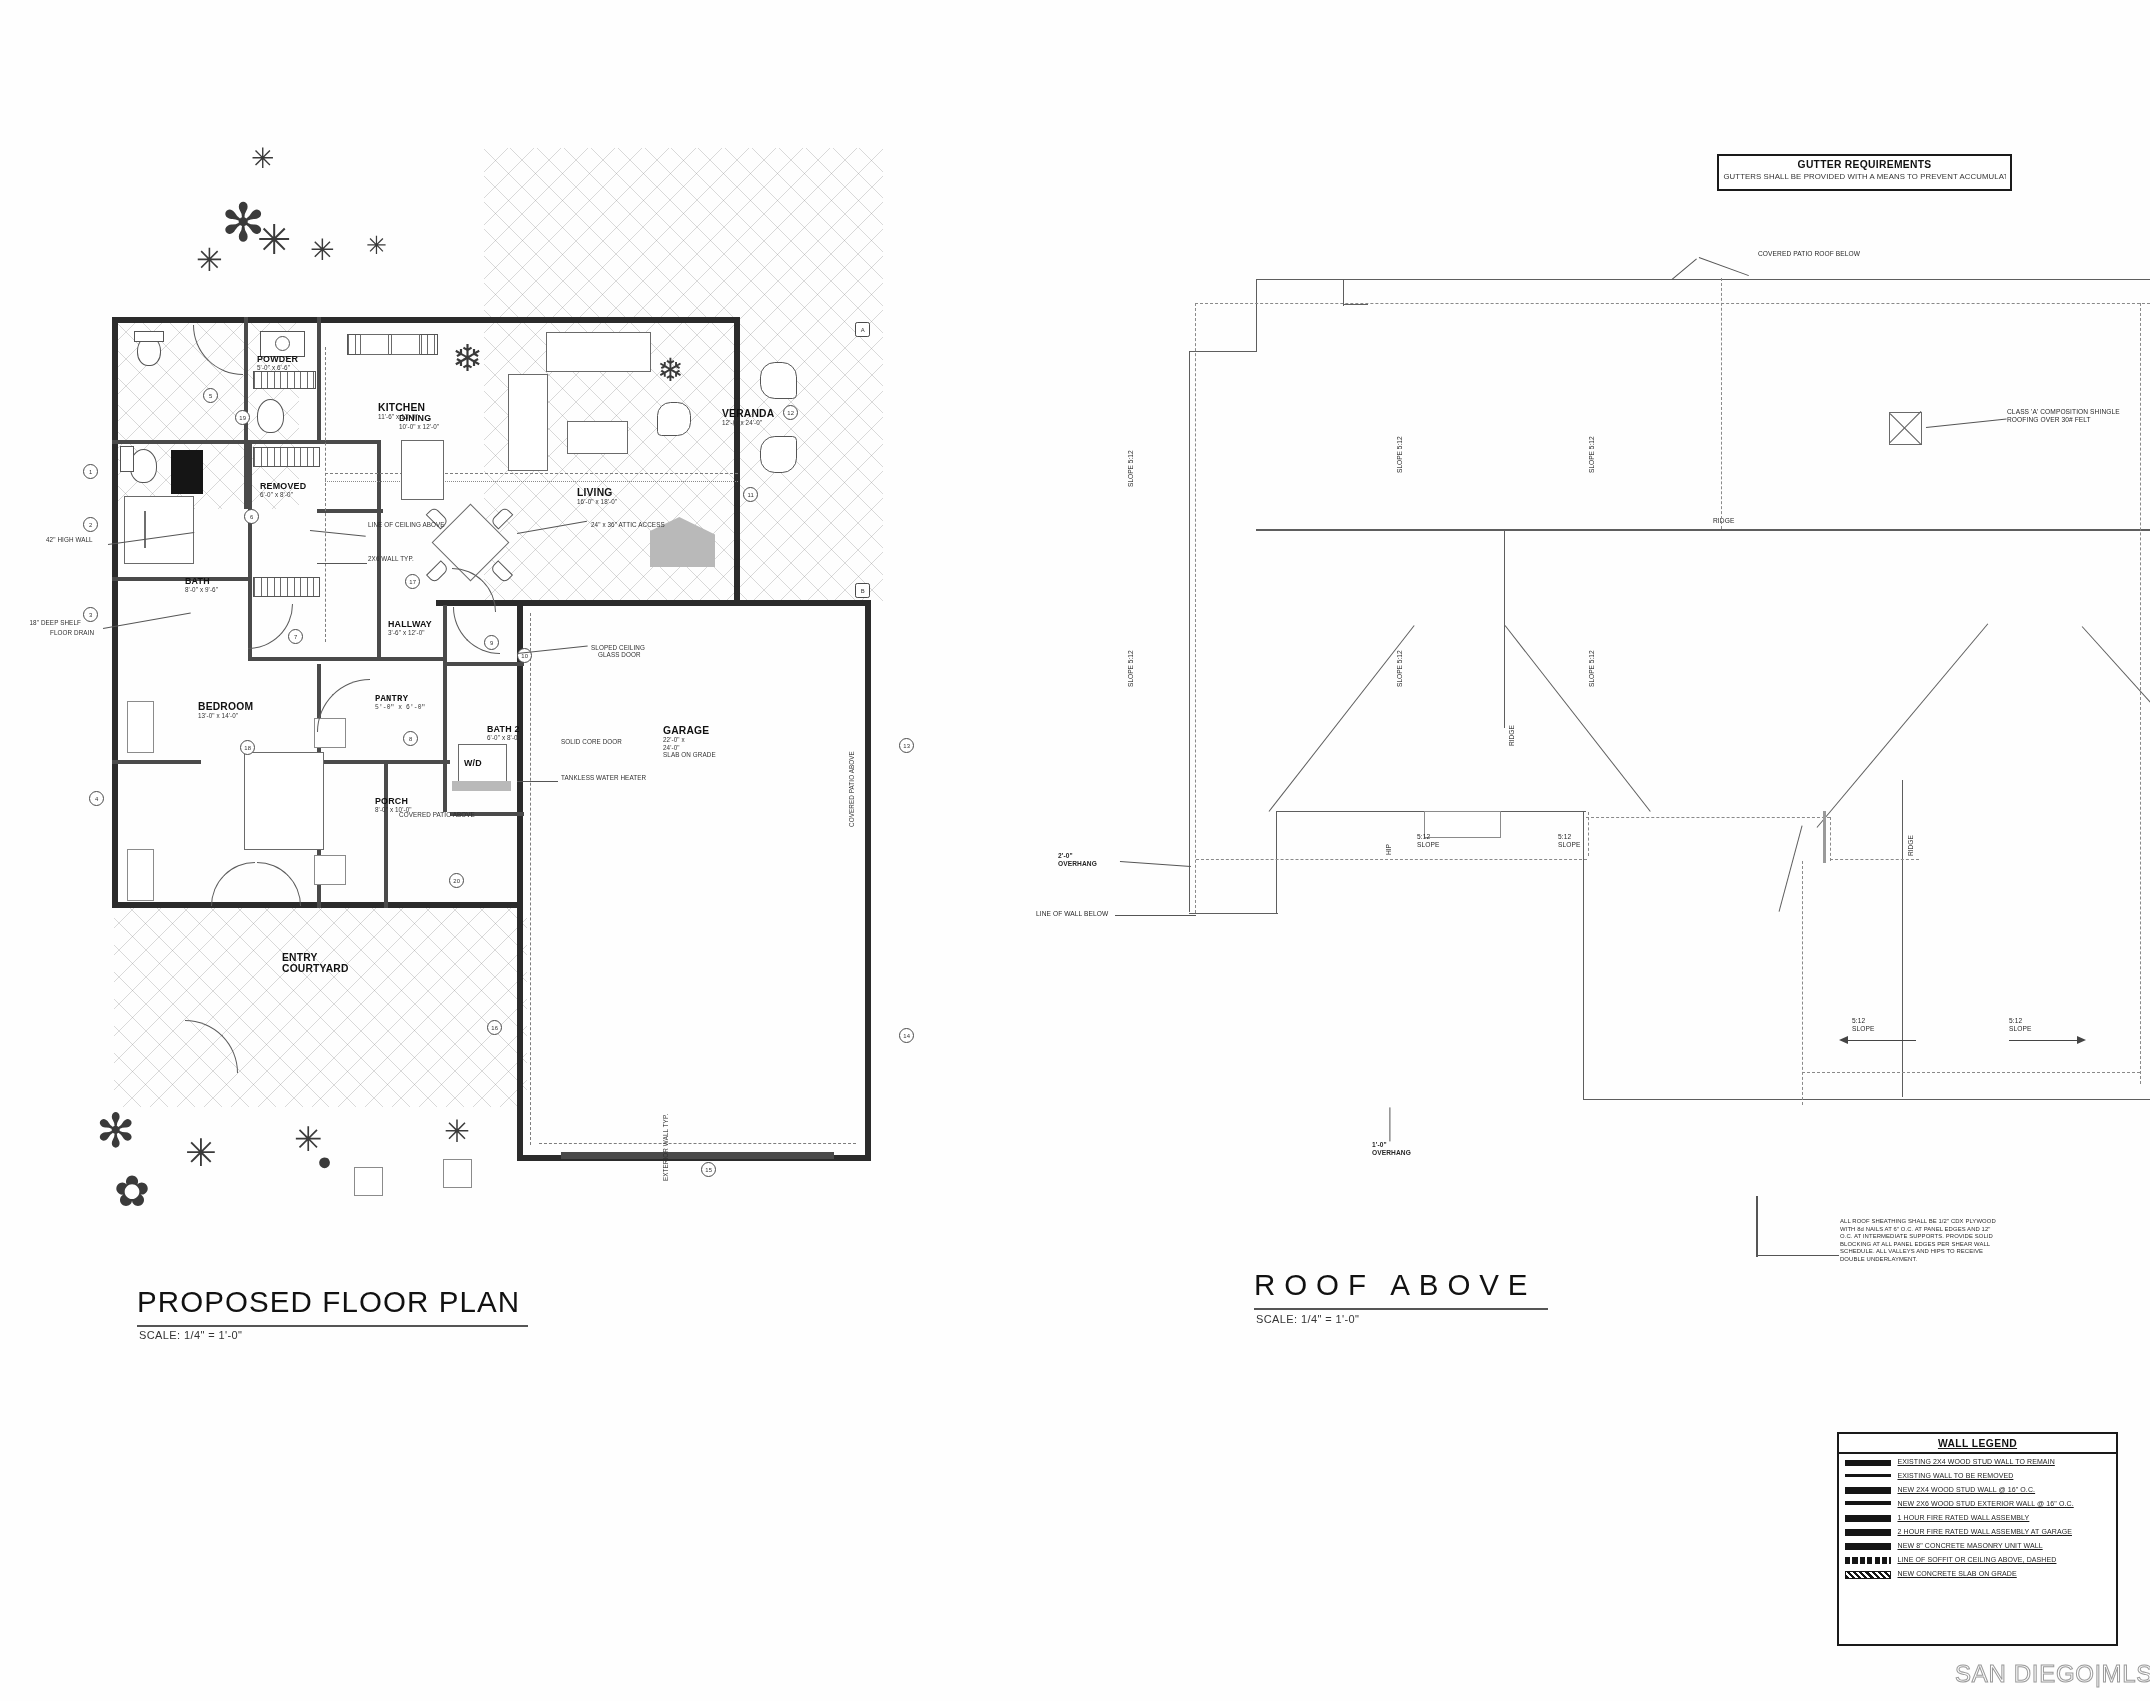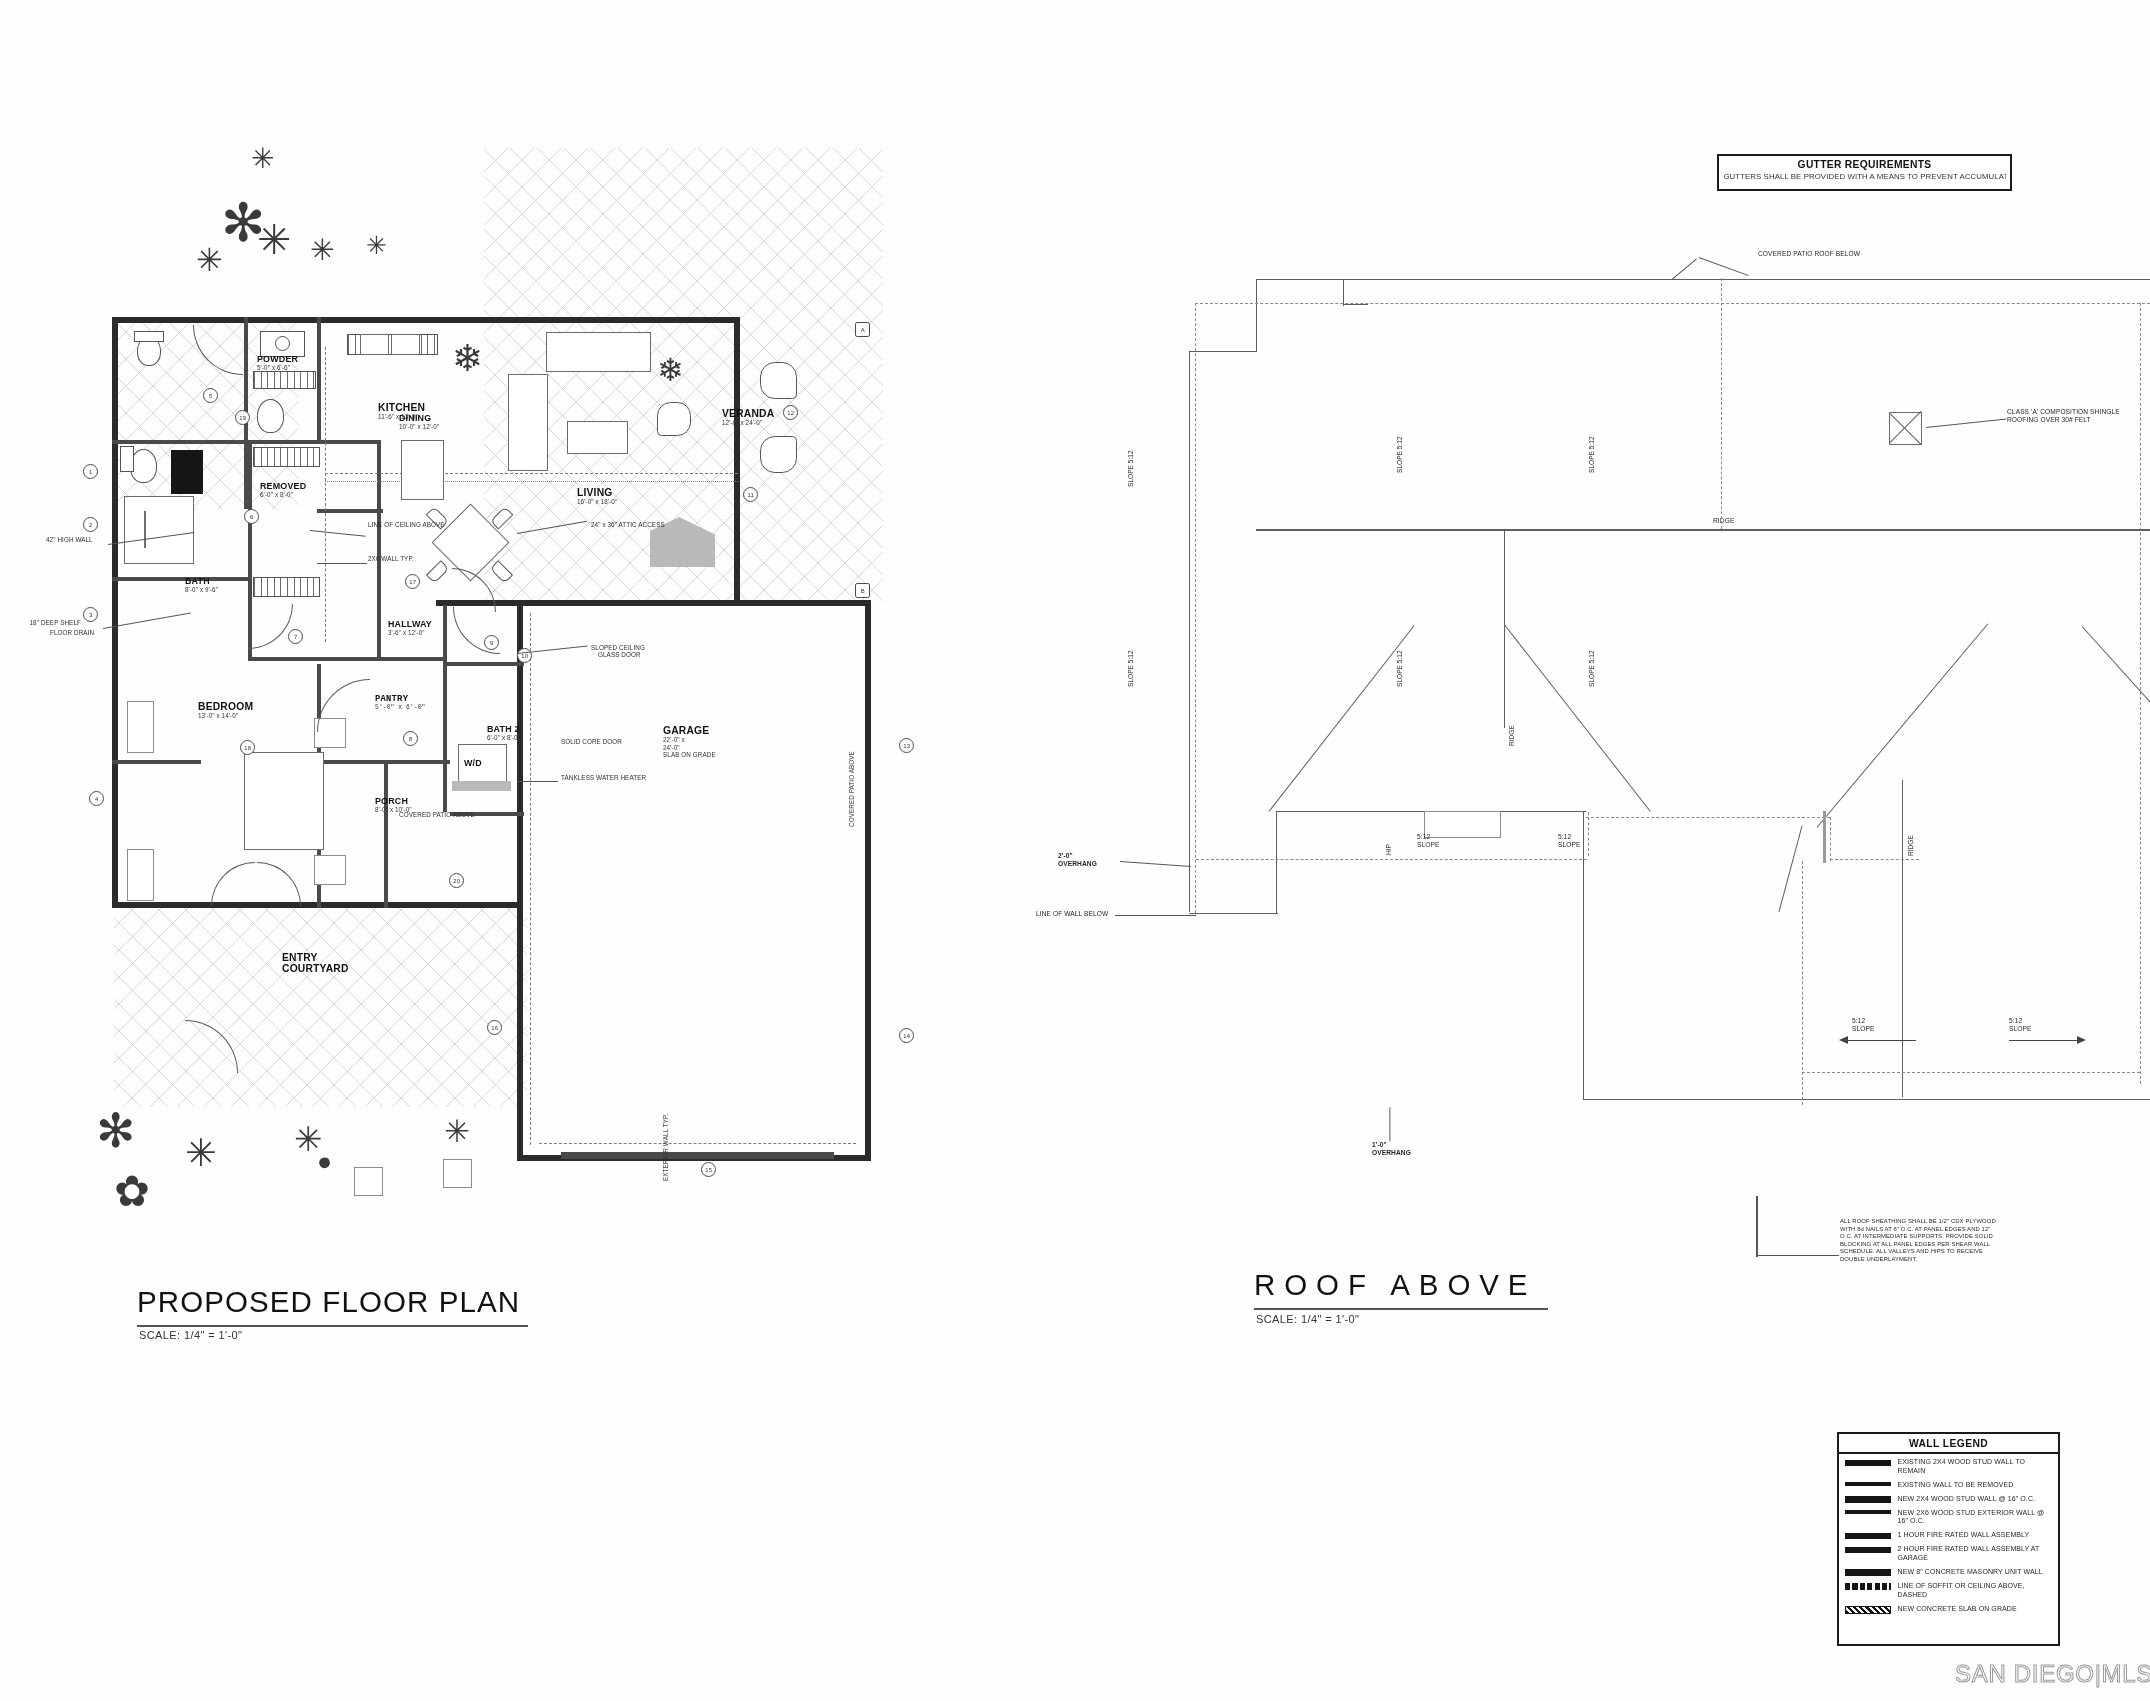--- a/index.html
+++ b/index.html
@@ -526,21 +526,21 @@
 
     <div class="noteblk" style="left:865px;top:1218px;">ALL ROOF SHEATHING SHALL BE 1/2" CDX PLYWOOD WITH 8d NAILS AT 6" O.C. AT PANEL EDGES AND 12" O.C. AT INTERMEDIATE SUPPORTS. PROVIDE SOLID BLOCKING AT ALL PANEL EDGES PER SHEAR WALL SCHEDULE. ALL VALLEYS AND HIPS TO RECEIVE DOUBLE UNDERLAYMENT.</div>
     <div class="leader" style="left:781px;top:1255px;width:83px;"></div>
     <div class="leader" style="left:781px;top:1196px;width:1.5px;height:61px;background:#555;"></div>
 
     <div class="plan-title spaced" style="left:279px;top:1268px;">ROOF ABOVE</div>
     <div class="title-rule" style="left:279px;top:1308px;width:294px;"></div>
     <div class="title-scale" style="left:281px;top:1313px;">SCALE: 1/4" = 1'-0"</div>
   </div>
 
-  <div class="legend" style="left:1837px;top:1432px;width:223px;height:214px;">
+  <div class="legend" style="left:1837px;top:1432px;width:281px;height:214px;text-decoration:underline;">
     <div class="legend-head">WALL LEGEND</div>
     <div class="legend-rows">
       <div class="legend-row">
         <div class="legend-sw"></div>
         <div class="legend-txt">EXISTING 2X4 WOOD STUD WALL TO REMAIN</div>
       </div>
       <div class="legend-row">
         <div class="legend-sw sw-thin"></div>
         <div class="legend-txt">EXISTING WALL TO BE REMOVED</div>
       </div>

